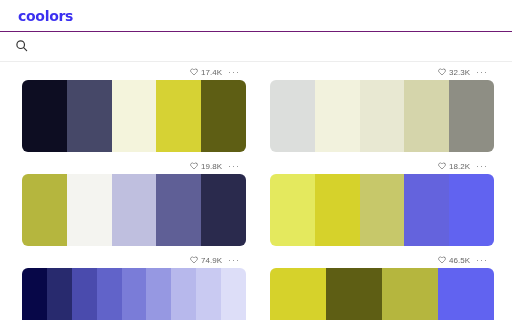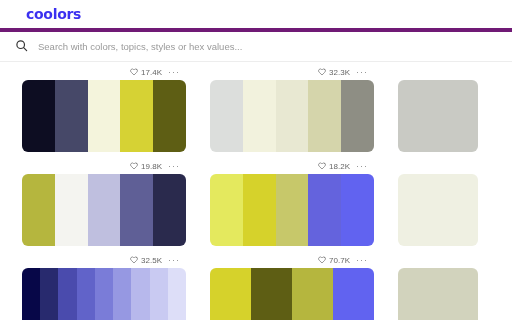--- a/index.html
+++ b/index.html
@@ -8,22 +8,22 @@
     overflow: hidden;
     background: #ffffff;
     font-family: "Liberation Sans", sans-serif;
   }
 
   
   .header {
     height: 32px;
     display: flex;
     align-items: center;
-    padding: 0 26px;
-    border-bottom: 4px solid #701a75;
+    padding: 0 18px;
+    border-bottom: 1px solid #701a75;
     background: #ffffff;
   }
   .logo {
     font-size: 14px;
     font-weight: 700;
     letter-spacing: -0.3px;
     color: #3b30f0;
     font-family: "DejaVu Sans", sans-serif;
     text-transform: lowercase;
   }
@@ -60,21 +60,21 @@
   }
   .row {
     display: flex;
     gap: 24px;
     padding: 0 22px;
     height: 94px;
     align-items: flex-start;
   }
   .pal-card {
     flex: 0 0 auto;
-    width: 164px;
+    width: 224px;
     display: flex;
     flex-direction: column;
   }
   .pal-card.clip  { width: 80px; }
 
   .meta {
     height: 16px;
     display: flex;
     align-items: center;
     justify-content: flex-end;
@@ -110,21 +110,20 @@
   <div class="logo">coolors</div>
 </div>
 
 <div class="searchbar">
   <span class="search-icon">
     <svg width="13" height="13" viewBox="0 0 24 24" fill="none" stroke="#333" stroke-width="2.2" stroke-linecap="round" stroke-linejoin="round">
       <circle cx="10.5" cy="10.5" r="7"></circle>
       <line x1="16" y1="16" x2="21.5" y2="21.5"></line>
     </svg>
   </span>
-  <input class="search-input" type="text" placeholder="Search with colors, topics, styles or hex values..." style="">
 </div>
 
 <div class="grid">
 
   <div class="row" style="margin-top:2px;">
     <div class="pal-card">
       <div class="meta">
         <span class="likes">
           <svg width="8" height="8" viewBox="0 0 24 24" fill="none" stroke="#666" stroke-width="2" stroke-linecap="round" stroke-linejoin="round">
             <path d="M20.8 4.6a5.5 5.5 0 0 0-7.8 0L12 5.7l-1-1.1a5.5 5.5 0 0 0-7.8 7.8l1.1 1L12 21l7.7-7.6 1.1-1a5.5 5.5 0 0 0 0-7.8z"></path>
@@ -218,21 +217,21 @@
     </div>
   </div>
 
   <div class="row">
     <div class="pal-card">
       <div class="meta">
         <span class="likes">
           <svg width="8" height="8" viewBox="0 0 24 24" fill="none" stroke="#666" stroke-width="2" stroke-linecap="round" stroke-linejoin="round">
             <path d="M20.8 4.6a5.5 5.5 0 0 0-7.8 0L12 5.7l-1-1.1a5.5 5.5 0 0 0-7.8 7.8l1.1 1L12 21l7.7-7.6 1.1-1a5.5 5.5 0 0 0 0-7.8z"></path>
           </svg>
-          <span>32.5K</span>
+          <span>74.9K</span>
         </span>
         <span class="dots">···</span>
       </div>
       <div class="swatches">
         <div class="sw" style="background:#070748"></div>
         <div class="sw" style="background:#282a6e"></div>
         <div class="sw" style="background:#4a4bad"></div>
         <div class="sw" style="background:#6163c9"></div>
         <div class="sw" style="background:#7a7cd8"></div>
         <div class="sw" style="background:#9698e2"></div>
@@ -241,21 +240,21 @@
         <div class="sw" style="background:#dddef8"></div>
       </div>
     </div>
 
     <div class="pal-card">
       <div class="meta">
         <span class="likes">
           <svg width="8" height="8" viewBox="0 0 24 24" fill="none" stroke="#666" stroke-width="2" stroke-linecap="round" stroke-linejoin="round">
             <path d="M20.8 4.6a5.5 5.5 0 0 0-7.8 0L12 5.7l-1-1.1a5.5 5.5 0 0 0-7.8 7.8l1.1 1L12 21l7.7-7.6 1.1-1a5.5 5.5 0 0 0 0-7.8z"></path>
           </svg>
-          <span>70.7K</span>
+          <span>46.5K</span>
         </span>
         <span class="dots">···</span>
       </div>
       <div class="swatches">
         <div class="sw" style="background:#d6d22b"></div>
         <div class="sw" style="background:#5e5e14"></div>
         <div class="sw" style="background:#b5b63e"></div>
         <div class="sw" style="background:#6163f0"></div>
       </div>
     </div>

